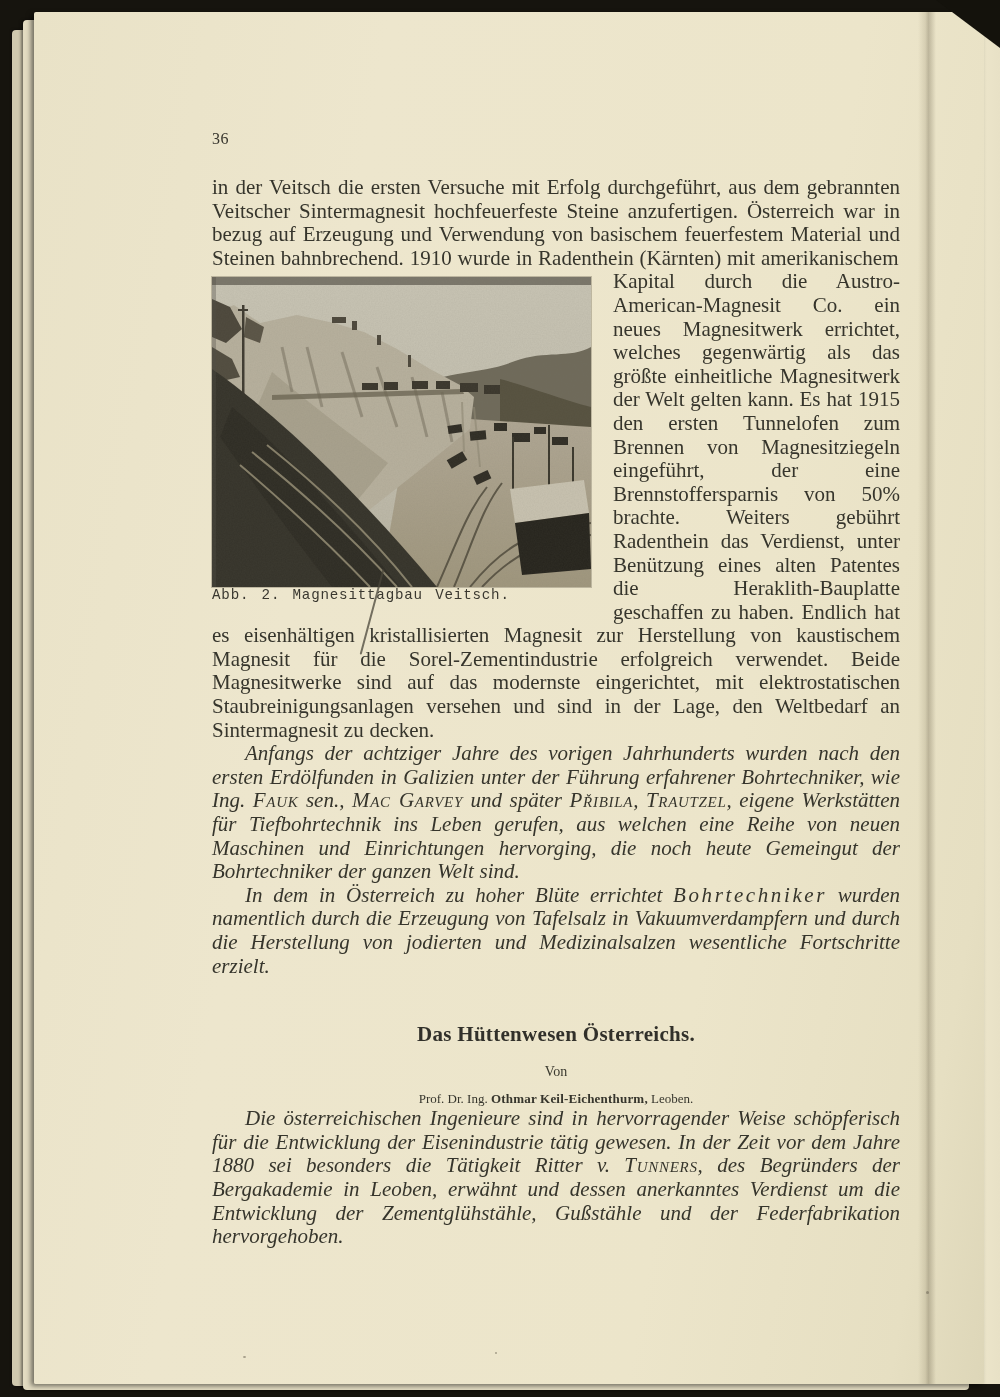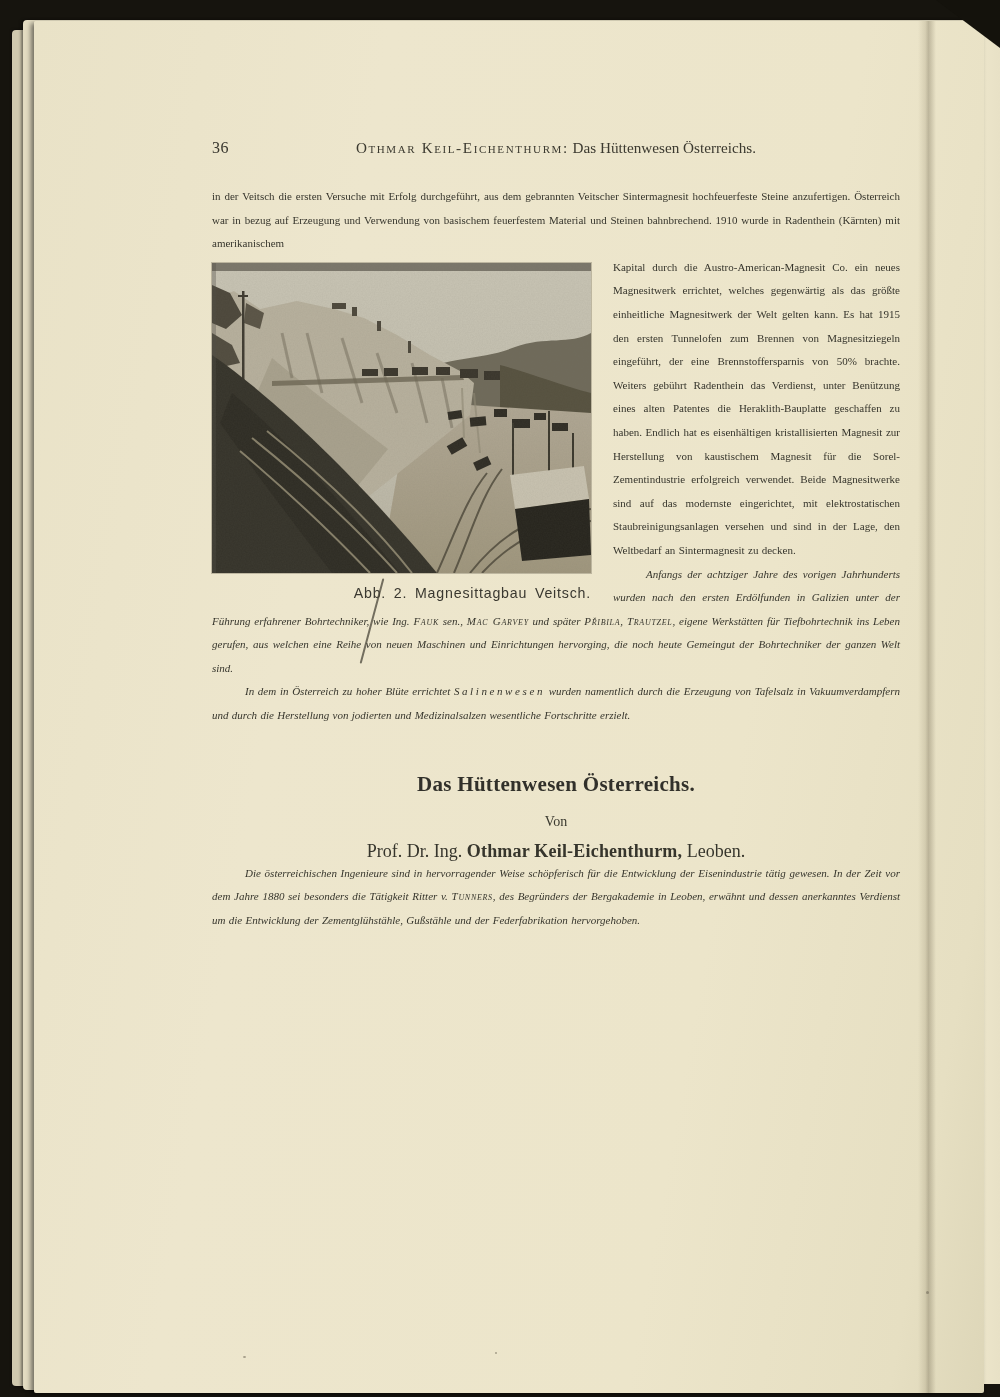--- a/index.html
+++ b/index.html
@@ -8,21 +8,21 @@
     background:#16140e;
     font-family:"Liberation Serif", serif;
   }
   .scene{position:absolute;inset:0;}
   
   .under-page{position:absolute;border-radius:4px;}
   .up2{left:12px;top:30px;width:940px;height:1356px;background:#cfc8ae;box-shadow:0 0 3px rgba(0,0,0,.6);}
   .up1{left:23px;top:20px;width:946px;height:1370px;background:#e2dbc1;box-shadow:-2px 0 3px rgba(0,0,0,.45);}
   
   .page{
-    position:absolute;left:34px;top:21px;width:950px;height:1372px;
+    position:absolute;left:34px;top:12px;width:950px;height:1372px;
     background:linear-gradient(100deg,#e9e2c7 0%,#ede6cd 30%,#ece5ca 70%,#e6dfc2 92%,#ddd6b8 100%);
     border-radius:2px;
     box-shadow:-3px 2px 5px rgba(0,0,0,.5);
   }
   
   .next-page-edge{
     position:absolute;left:972px;top:14px;width:28px;height:1370px;
     background:linear-gradient(90deg,#d8d1b4 0%,#ece5ca 35%,#e8e1c6 100%);
   }
   
@@ -38,39 +38,39 @@
   
   .content{
     position:absolute;left:178px;top:118px;width:688px;
     color:#38362e;
   }
   .running-head{position:relative;text-align:center;height:22px;}
   .pagenum{position:absolute;left:0;top:0;font-size:16px;letter-spacing:.5px;}
   .rh-text{font-size:15.2px;color:#3b392f;}
   .rh-author{font-variant:small-caps;letter-spacing:1.6px;}
   .body-text{
-    margin:0;font-size:11px;line-height:23.6px;text-align:justify;
+    margin:0;font-size:21px;line-height:23.6px;text-align:justify;
     color:#36352c;word-spacing:.6px;
   }
   .p-first{margin-top:24px;}
   .indent{text-indent:33px;font-style:italic;}
   .sc{font-variant:small-caps;letter-spacing:.7px;}
   .sperr{letter-spacing:2.6px;}
   figure{float:left;width:379px;margin:7px 22px 6px 0;padding:0;}
   .photo{width:379px;height:310px;position:relative;box-shadow:0 0 0 1px rgba(70,62,45,.28);}
   .photo svg{display:block;width:379px;height:310px;}
   figcaption{
-    font-family:Liberation Sans, sans-serif;
+    font-family:Liberation Mono, monospace;
     font-size:14.2px;letter-spacing:.8px;word-spacing:3px;
-    text-align:right;margin-top:12px;color:#3a3830;
+    text-align:left;color:#3a3830;
   }
   .section-block{clear:none;text-align:center;margin-top:44px;}
   .section-title{margin:0;font-size:21px;font-weight:bold;letter-spacing:.3px;color:#31302a;}
   .von{margin-top:17px;font-size:14px;color:#3a392f;}
-  .byline{margin-top:11px;font-size:18px;color:#36352c;}
+  .byline{margin-top:11px;font-size:13px;color:#36352c;}
   .byline b{letter-spacing:.2px;}
   .intro-par{}
   
   .pen-stroke{
     position:absolute;left:337px;top:556px;width:2px;height:88px;
     background:rgba(74,70,58,.75);border-radius:2px;
     transform:rotate(15deg);z-index:4;
   }
   .speck{position:absolute;border-radius:50%;background:#6b6553;opacity:.55;}
   .sp1{left:926px;top:1291px;width:3px;height:3px;}
@@ -85,21 +85,20 @@
   <div class="under-page up1"></div>
   <div class="next-page-edge"></div>
 
   <div class="page">
     <div class="crease"></div>
 
     <div class="content">
 
       <div class="running-head">
         <span class="pagenum">36</span>
-        <span class="rh-text"><span class="rh-author">Othmar Keil-Eichenthurm:</span><span> Das Hüttenwesen Österreichs.</span></span>
       </div>
 
       <p class="body-text p-first">in der Veitsch die ersten Versuche mit Erfolg durchgeführt, aus dem gebrannten Veitscher Sintermagnesit hochfeuerfeste Steine anzufertigen. Österreich war in bezug auf Erzeugung und Verwendung von basischem feuerfestem Material und Steinen bahnbrechend. 1910 wurde in Radenthein (Kärnten) mit amerikanischem</p>
 
       <figure>
         <div class="photo">
           <svg viewBox="0 0 379 310" preserveAspectRatio="none">
             <defs>
               <linearGradient id="sky" x1="0" y1="0" x2="0" y2="1">
                 <stop offset="0" stop-color="#c9c5b5"></stop>
@@ -202,21 +201,21 @@
             <rect width="379" height="310" filter="url(#grain)" opacity="0.22"></rect>
           </svg>
         </div>
         <figcaption>Abb. 2. Magnesittagbau Veitsch.</figcaption>
       </figure>
 
       <p class="body-text">Kapital durch die Austro-American-Magnesit Co. ein neues Magnesitwerk errichtet, welches gegenwärtig als das größte einheitliche Magnesitwerk der Welt gelten kann. Es hat 1915 den ersten Tunnelofen zum Brennen von Magnesitziegeln eingeführt, der eine Brennstoffersparnis von 50% brachte. Weiters gebührt Radenthein das Verdienst, unter Benützung eines alten Patentes die Heraklith-Bauplatte geschaffen zu haben. Endlich hat es eisenhältigen kristallisierten Magnesit zur Herstellung von kaustischem Magnesit für die Sorel-Zementindustrie erfolgreich verwendet. Beide Magnesitwerke sind auf das modernste eingerichtet, mit elektrostatischen Staubreinigungsanlagen versehen und sind in der Lage, den Weltbedarf an Sintermagnesit zu decken.</p>
 
       <p class="body-text indent"><span>Anfangs der achtziger Jahre des vorigen Jahrhunderts wurden nach den ersten Erdölfunden in Galizien unter der Führung erfahrener Bohrtechniker, wie Ing. </span><span class="sc">Fauk</span><span> sen., </span><span class="sc">Mac Garvey</span><span> und später </span><span class="sc">Přibila</span><span>, </span><span class="sc">Trautzel</span><span>, eigene Werkstätten für Tiefbohrtechnik ins Leben gerufen, aus welchen eine Reihe von neuen Maschinen und Einrichtungen hervorging, die noch heute Gemeingut der Bohrtechniker der ganzen Welt sind.</span></p>
 
-      <p class="body-text indent"><span>In dem in Österreich zu hoher Blüte errichtet </span><span class="sperr">Salinenwesen</span><span> wurden namentlich durch die Erzeugung von Tafelsalz in Vakuumverdampfern und durch die Herstellung von jodierten und Medizinalsalzen wesentliche Fortschritte erzielt.</span></p>
+      <p class="body-text indent"><span>In dem in Österreich zu hoher Blüte errichtet </span><span class="sperr">Bohrtechniker</span><span> wurden namentlich durch die Erzeugung von Tafelsalz in Vakuumverdampfern und durch die Herstellung von jodierten und Medizinalsalzen wesentliche Fortschritte erzielt.</span></p>
 
       <div class="section-block">
         <h1 class="section-title">Das Hüttenwesen Österreichs.</h1>
         <div class="von">Von</div>
         <div class="byline"><span>Prof. Dr. Ing. </span><b>Othmar Keil-Eichenthurm,</b><span> Leoben.</span></div>
       </div>
 
       <p class="body-text indent intro-par"><span>Die österreichischen Ingenieure sind in hervorragender Weise schöpferisch für die Entwicklung der Eisenindustrie tätig gewesen. In der Zeit vor dem Jahre 1880 sei besonders die Tätigkeit Ritter v. </span><span class="sc">Tunners</span><span>, des Begründers der Bergakademie in Leoben, erwähnt und dessen anerkanntes Verdienst um die Entwicklung der Zementglühstähle, Gußstähle und der Federfabrikation hervorgehoben.</span></p>
 
     </div>

